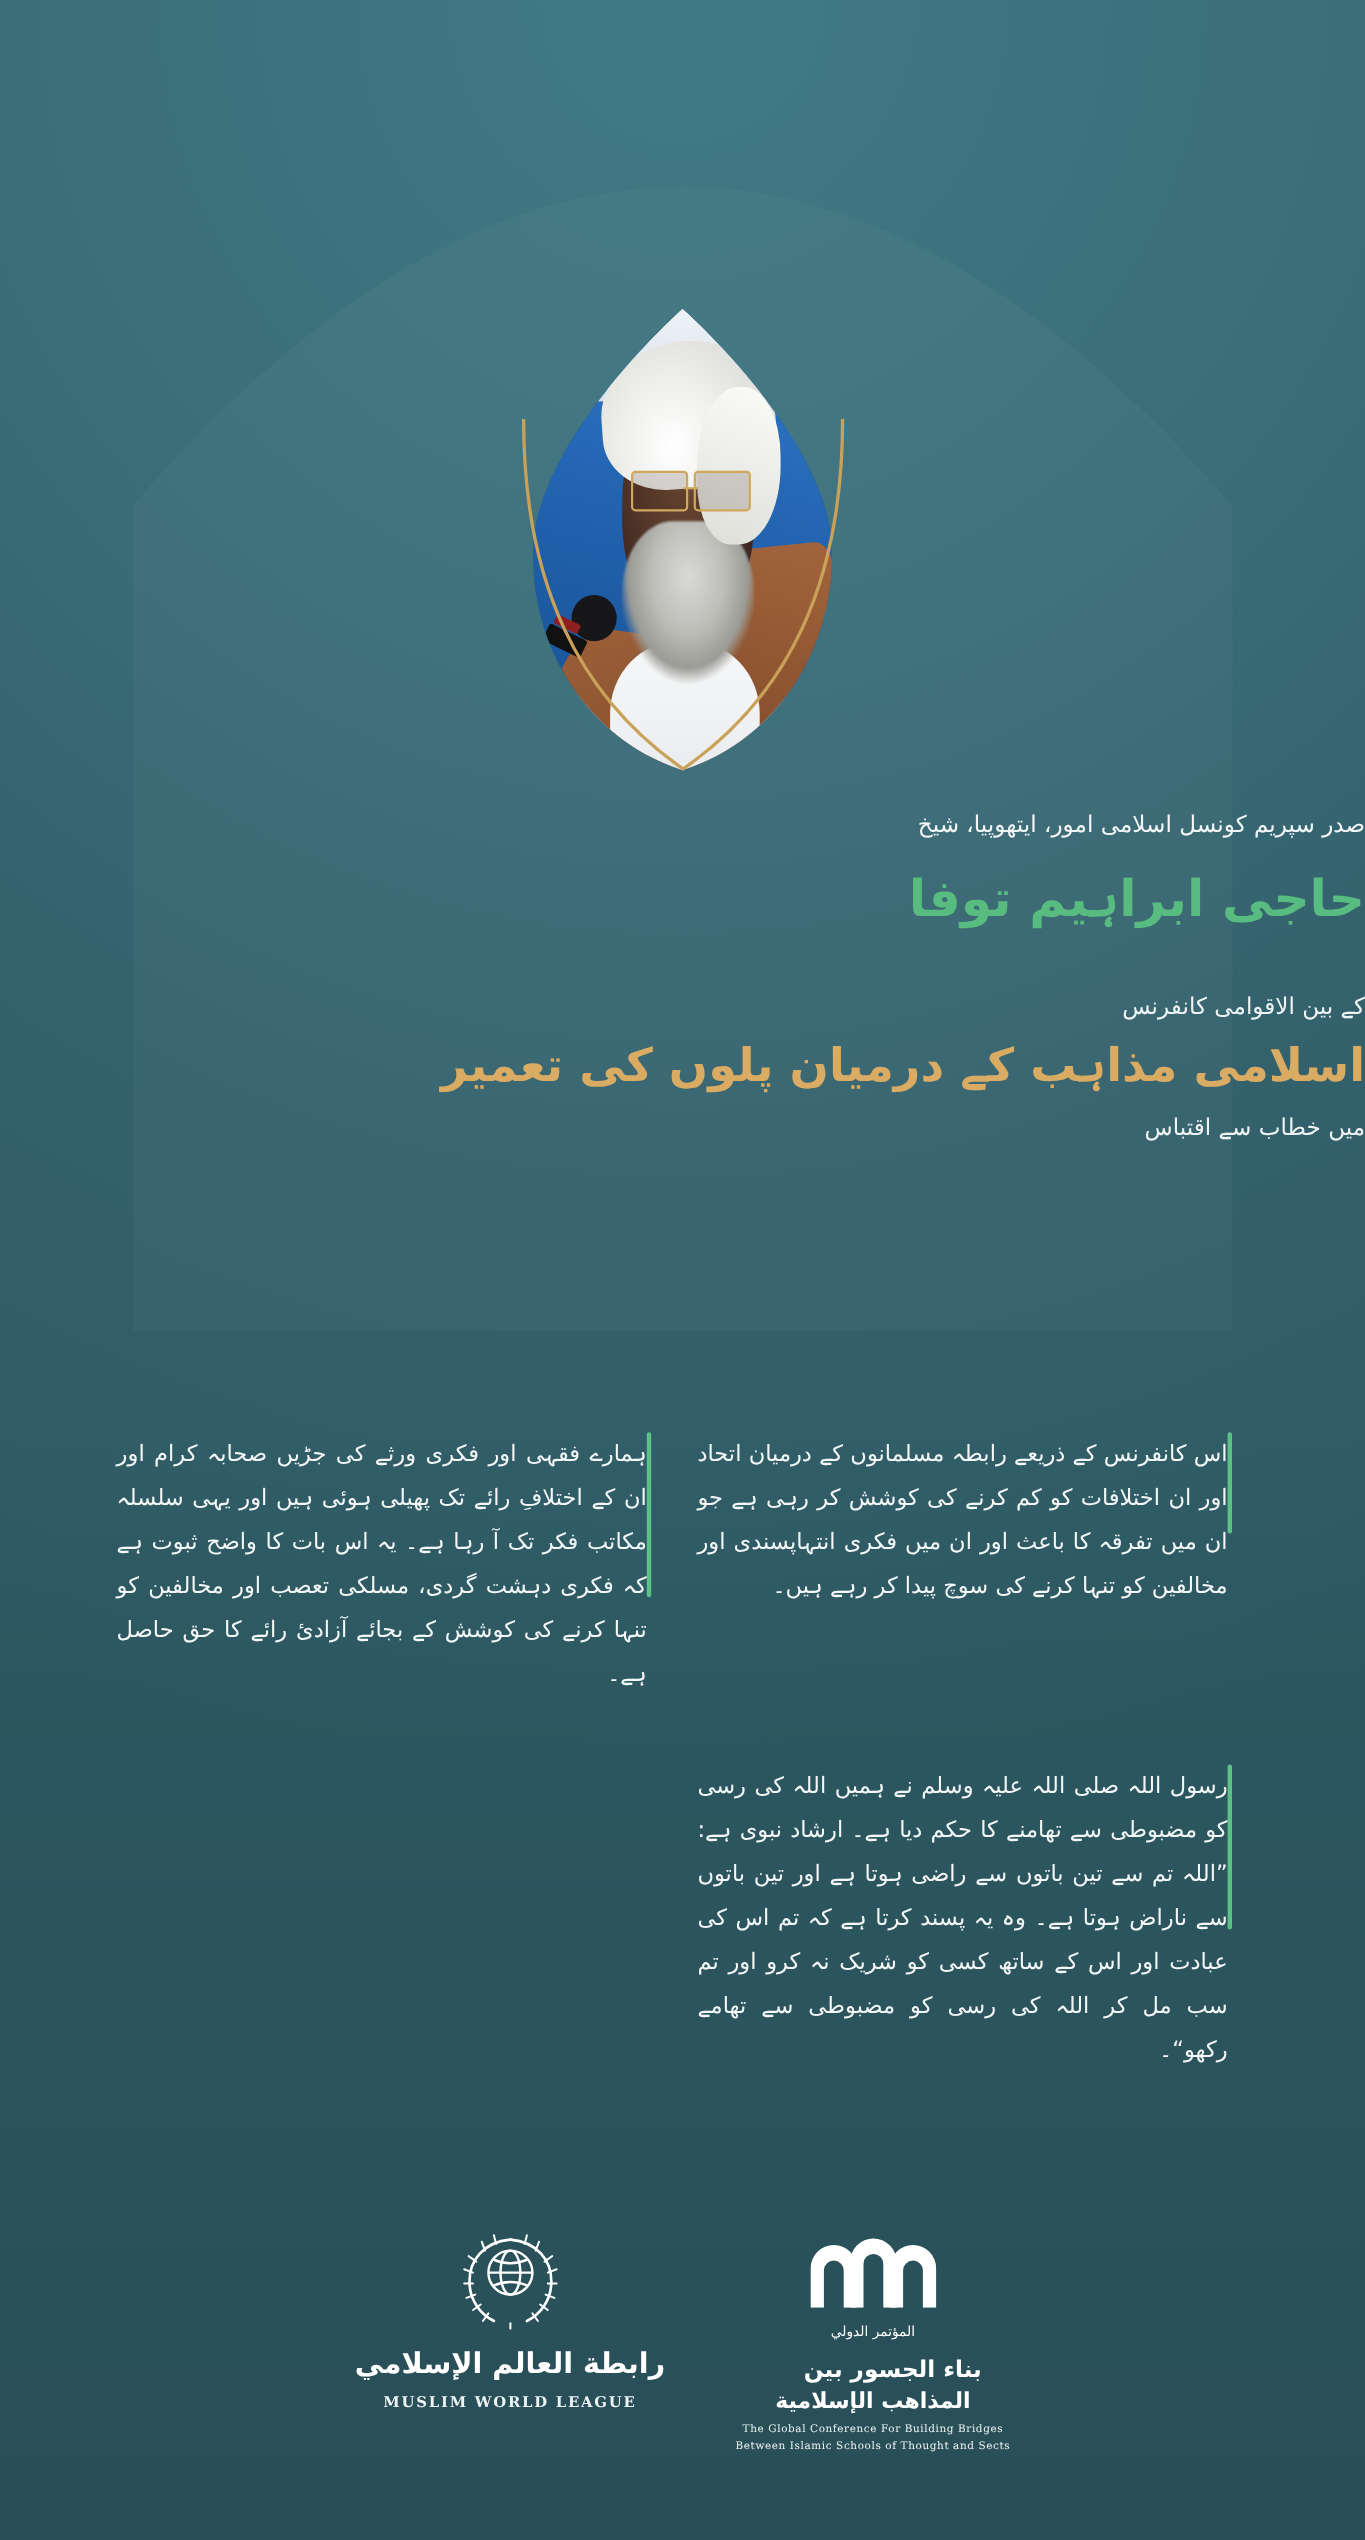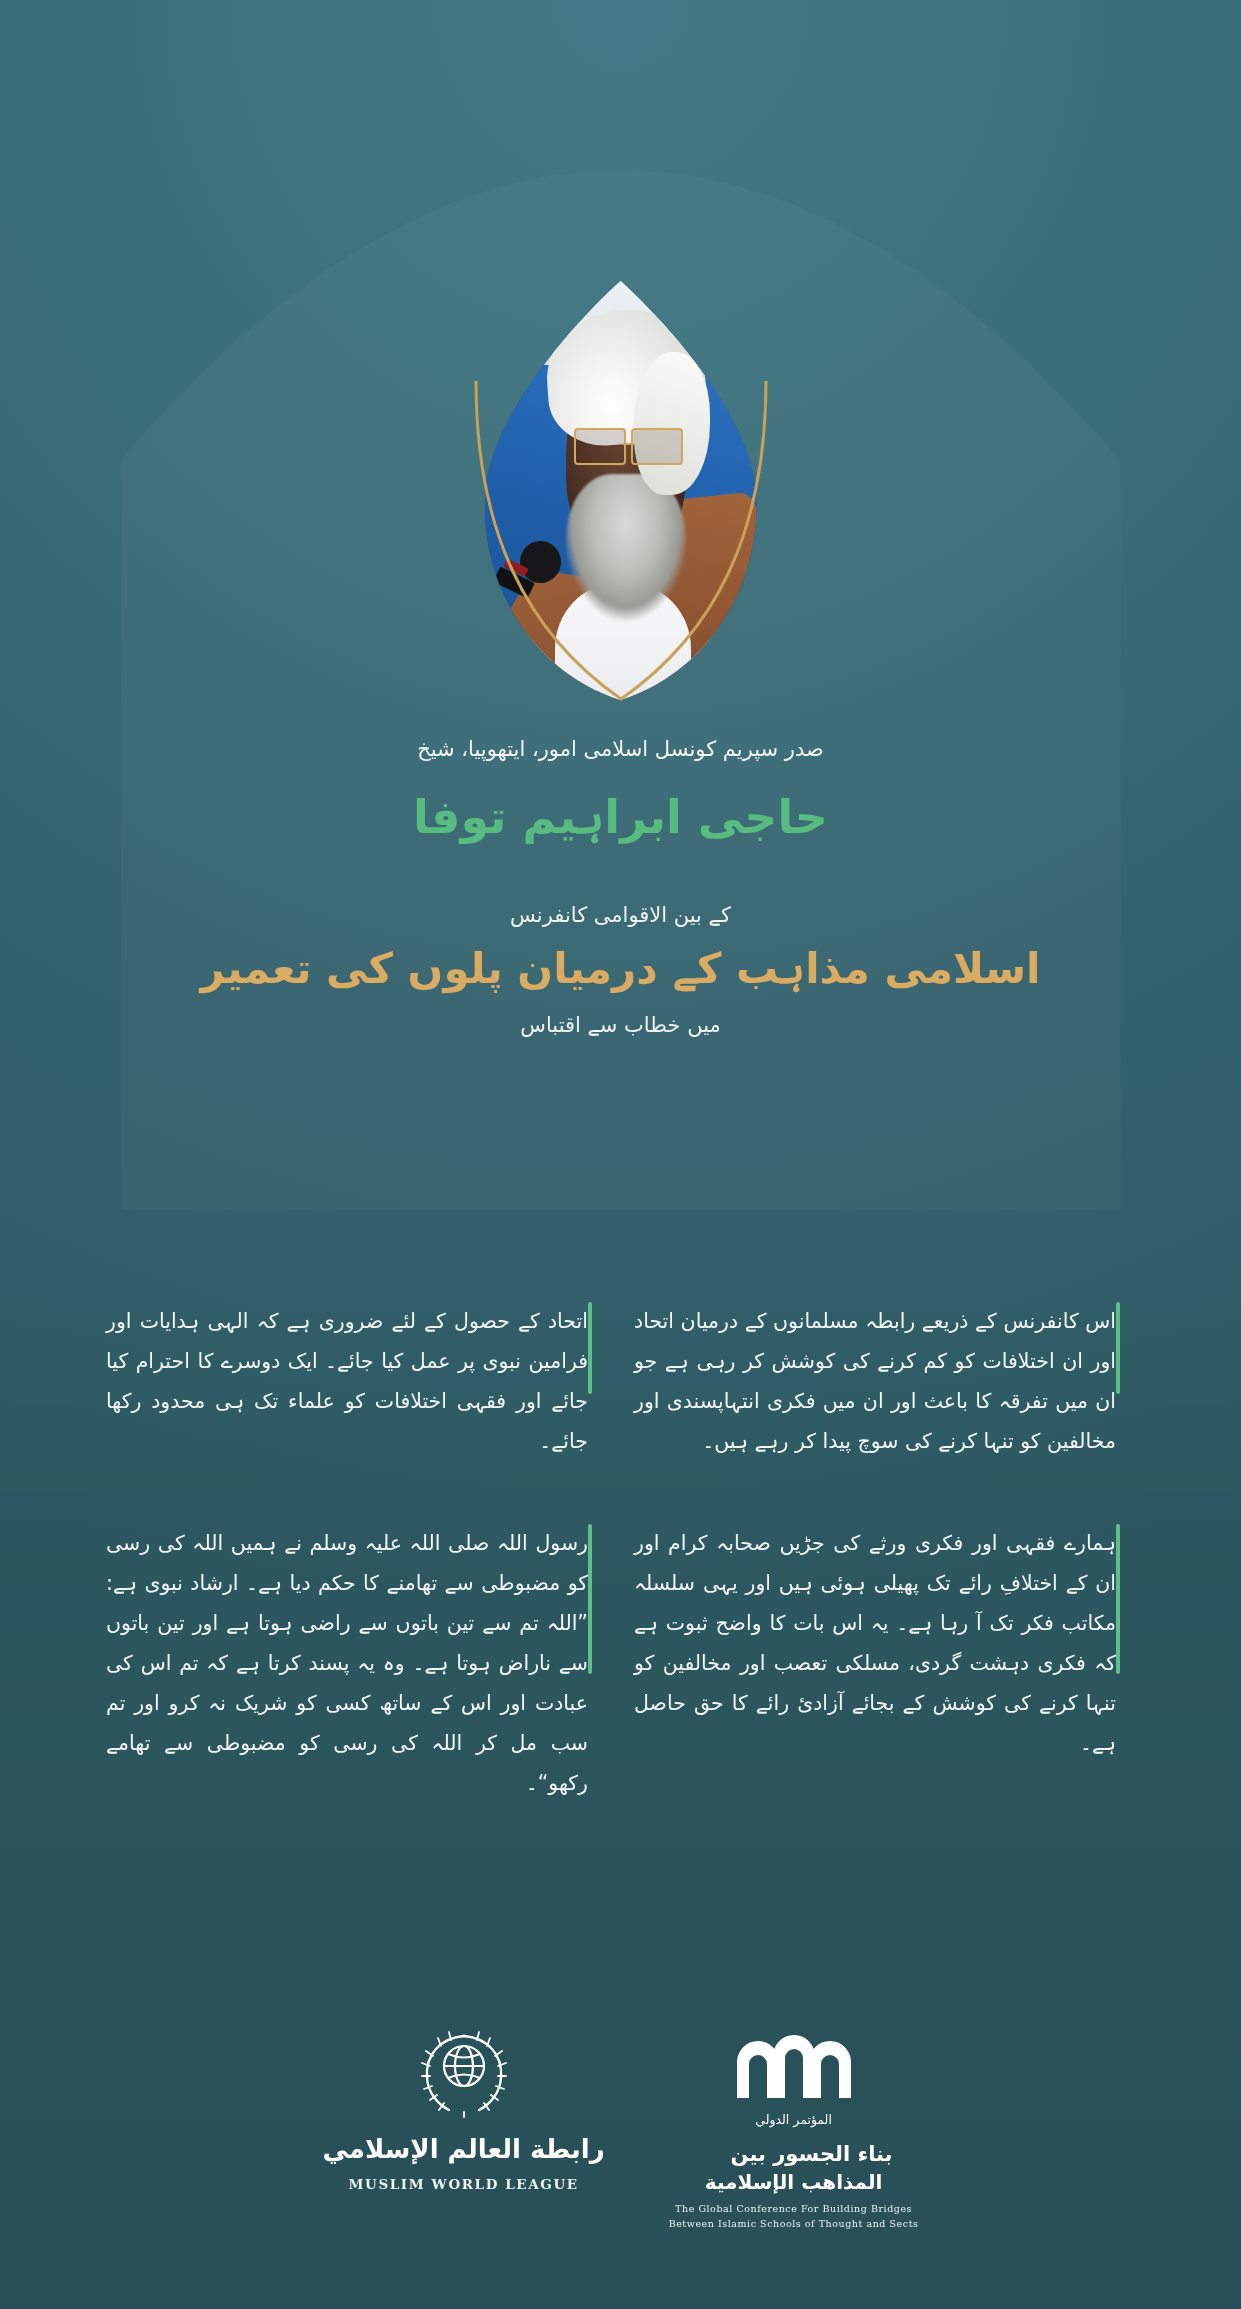--- a/index.html
+++ b/index.html
@@ -129,21 +129,21 @@
     background:#111;transform:rotate(26deg);border-radius:2px;
   }
   #portrait-arc{
     position:absolute;left:50%;transform:translateX(-50%);
     top:100px;width:330px;height:320px;
     pointer-events:none;
   }
 
   
   .center-col{
-    position:absolute;left:0;right:0;text-align:center;
+    position:absolute;left:0;right:0;
   }
   .urdu{
     font-family:"DejaVu Sans","Liberation Sans",sans-serif;
     direction:rtl;unicode-bidi:bidi-override;
   }
   #speaker-role{
     top:735px;
     color:#f2f6f7;
     font-size:21px;
     letter-spacing:.2px;
@@ -315,24 +315,20 @@
   <div class="center-col urdu" id="conf-post">میں خطاب سے اقتباس</div>
 
 
   <div id="quotes">
 
     <div class="quote-card">
       <div class="quote-bar"></div>
       <div class="quote-text urdu">اس کانفرنس کے ذریعے رابطہ مسلمانوں کے درمیان اتحاد اور ان اختلافات کو کم کرنے کی کوشش کر رہی ہے جو ان میں تفرقہ کا باعث اور ان میں فکری انتہاپسندی اور مخالفین کو تنہا کرنے کی سوچ پیدا کر رہے ہیں۔</div>
     </div>
 
-    <div class="quote-card">
-      <div class="quote-bar"></div>
-      <div class="quote-text urdu">اتحاد کے حصول کے لئے ضروری ہے کہ الہی ہدایات اور فرامین نبوی پر عمل کیا جائے۔ ایک دوسرے کا احترام کیا جائے اور فقہی اختلافات کو علماء تک ہی محدود رکھا جائے۔</div>
-    </div>
 
     <div class="quote-card tall">
       <div class="quote-bar"></div>
       <div class="quote-text urdu">ہمارے فقہی اور فکری ورثے کی جڑیں صحابہ کرام اور ان کے اختلافِ رائے تک پھیلی ہوئی ہیں اور یہی سلسلہ مکاتب فکر تک آ رہا ہے۔ یہ اس بات کا واضح ثبوت ہے کہ فکری دہشت گردی، مسلکی تعصب اور مخالفین کو تنہا کرنے کی کوشش کے بجائے آزادیٔ رائے کا حق حاصل ہے۔</div>
     </div>
 
     <div class="quote-card tall">
       <div class="quote-bar"></div>
       <div class="quote-text urdu">رسول اللہ صلی اللہ علیہ وسلم نے ہمیں اللہ کی رسی کو مضبوطی سے تھامنے کا حکم دیا ہے۔ ارشاد نبوی ہے: ”اللہ تم سے تین باتوں سے راضی ہوتا ہے اور تین باتوں سے ناراض ہوتا ہے۔ وہ یہ پسند کرتا ہے کہ تم اس کی عبادت اور اس کے ساتھ کسی کو شریک نہ کرو اور تم سب مل کر اللہ کی رسی کو مضبوطی سے تھامے رکھو“۔</div>
     </div>

